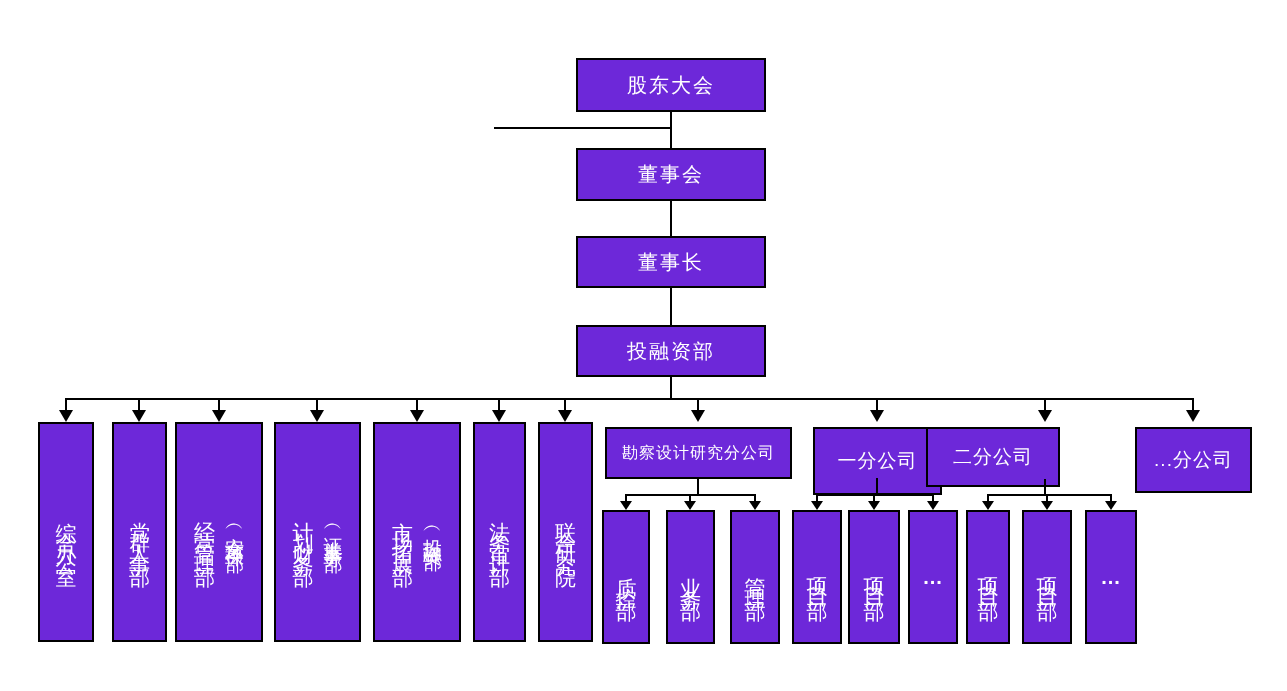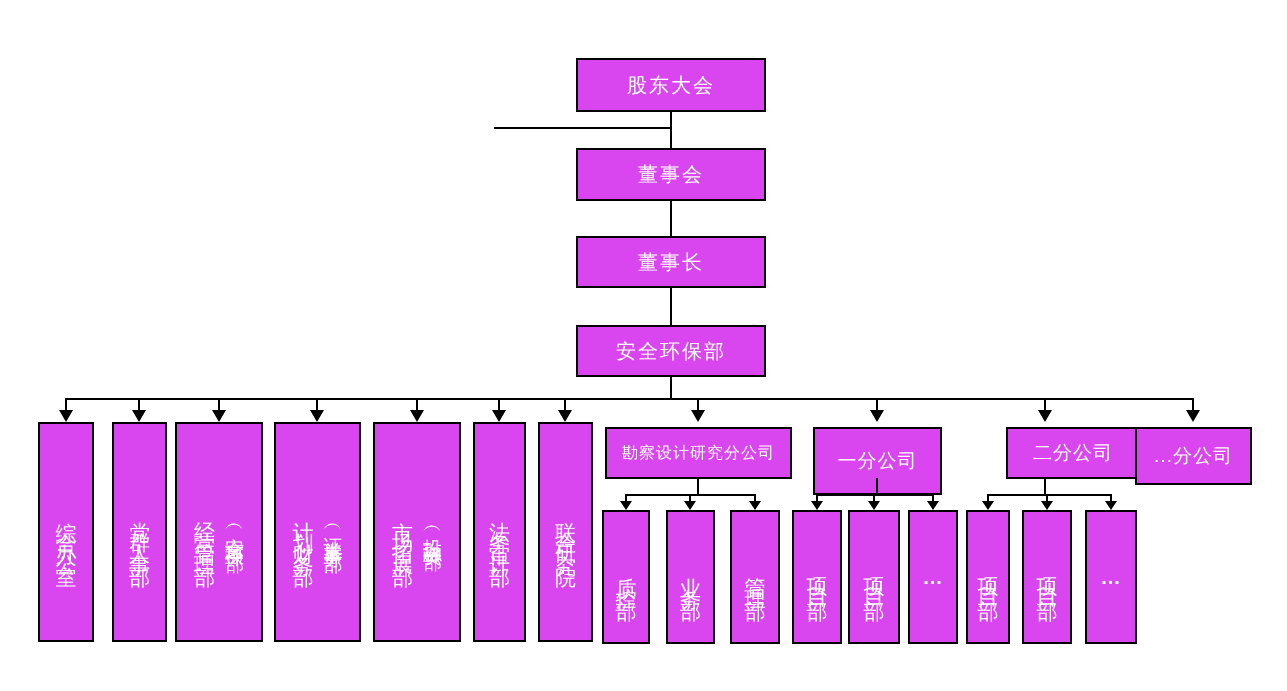--- a/index.html
+++ b/index.html
@@ -1,18 +1,18 @@
 <!DOCTYPE html>
 <html><head>
 <meta charset="utf-8">
 <style>
   html,body{margin:0;padding:0;background:#ffffff;}
   .canvas{position:relative;width:1287px;height:691px;background:#ffffff;
           font-family:"Liberation Sans",sans-serif;overflow:hidden;}
-  .box{position:absolute;box-sizing:border-box;background:#d946ef;border:2.5px solid #000;
+  .box{position:absolute;box-sizing:border-box;background:#6d28d9;border:2.5px solid #000;
        color:#fff;display:flex;align-items:center;justify-content:center;text-align:center;}
   .line{position:absolute;background:#000;}
   .arr{position:absolute;width:0;height:0;border-left:7px solid transparent;
        border-right:7px solid transparent;border-top:12px solid #000;}
   .arr-s{position:absolute;width:0;height:0;border-left:6px solid transparent;
        border-right:6px solid transparent;border-top:9px solid #000;}
   .hbox{font-size:20px;letter-spacing:2px;}
   .sub{font-size:19px;letter-spacing:1px;}
   .twoline{flex-direction:row;font-size:16px;line-height:1.3;letter-spacing:1px;}
   .vbox{display:flex;flex-direction:row;align-items:center;justify-content:center;gap:3px;}
@@ -59,21 +59,21 @@
   <div class="box hbox" style="left:576px;top:58px;width:190px;height:54px">
     <span>股东大会</span>
   </div>
   <div class="box hbox" style="left:576px;top:148px;width:190px;height:53px">
     <span>董事会</span>
   </div>
   <div class="box hbox" style="left:576px;top:236px;width:190px;height:52px">
     <span>董事长</span>
   </div>
   <div class="box hbox" style="left:576px;top:325px;width:190px;height:52px">
-    <span>安全环保部</span>
+    <span>投融资部</span>
   </div>
 
   <div class="box vbox" style="left:38px;top:422px;width:56px;height:220px">
     <div class="vcol">综合办公室</div>
   </div>
   <div class="box vbox" style="left:112px;top:422px;width:55px;height:220px">
     <div class="vcol">党群人事部</div>
   </div>
   <div class="box vbox" style="left:175px;top:422px;width:88px;height:220px">
     <div class="vcol">经营管理部</div>
@@ -94,24 +94,24 @@
     <div class="vcol">联合研究院</div>
   </div>
 
   <div class="box twoline" style="left:605px;top:427px;width:187px;height:52px">
     <span>勘察设计研究</span>
     <span>分公司</span>
   </div>
   <div class="box sub" style="left:813px;top:427px;width:129px;height:68px">
     <span>一分公司</span>
   </div>
-  <div class="box sub" style="left:1006px;top:427px;width:134px;height:52px">
+  <div class="box sub" style="left:926px;top:427px;width:134px;height:60px">
     <span>二分公司</span>
   </div>
-  <div class="box sub" style="left:1135px;top:427px;width:117px;height:58px">
+  <div class="box sub" style="left:1135px;top:427px;width:117px;height:66px">
     <span>...分公司</span>
   </div>
 
   <div class="line" style="left:697px;top:479px;width:2px;height:16px"></div>
   <div class="line" style="left:626px;top:494px;width:129px;height:2px"></div>
   <div class="line" style="left:625px;top:494px;width:2px;height:9px"></div>
   <div class="arr-s" style="left:620px;top:501px"></div>
   <div class="line" style="left:689px;top:494px;width:2px;height:9px"></div>
   <div class="arr-s" style="left:684px;top:501px"></div>
   <div class="line" style="left:754px;top:494px;width:2px;height:9px"></div>

